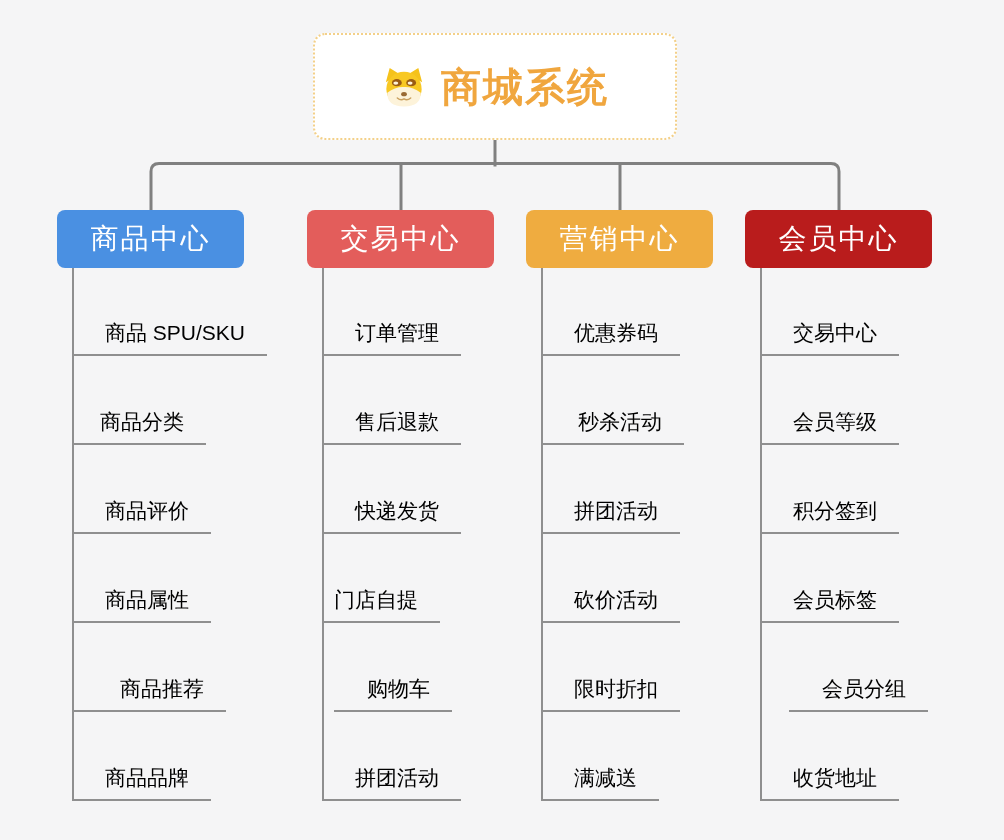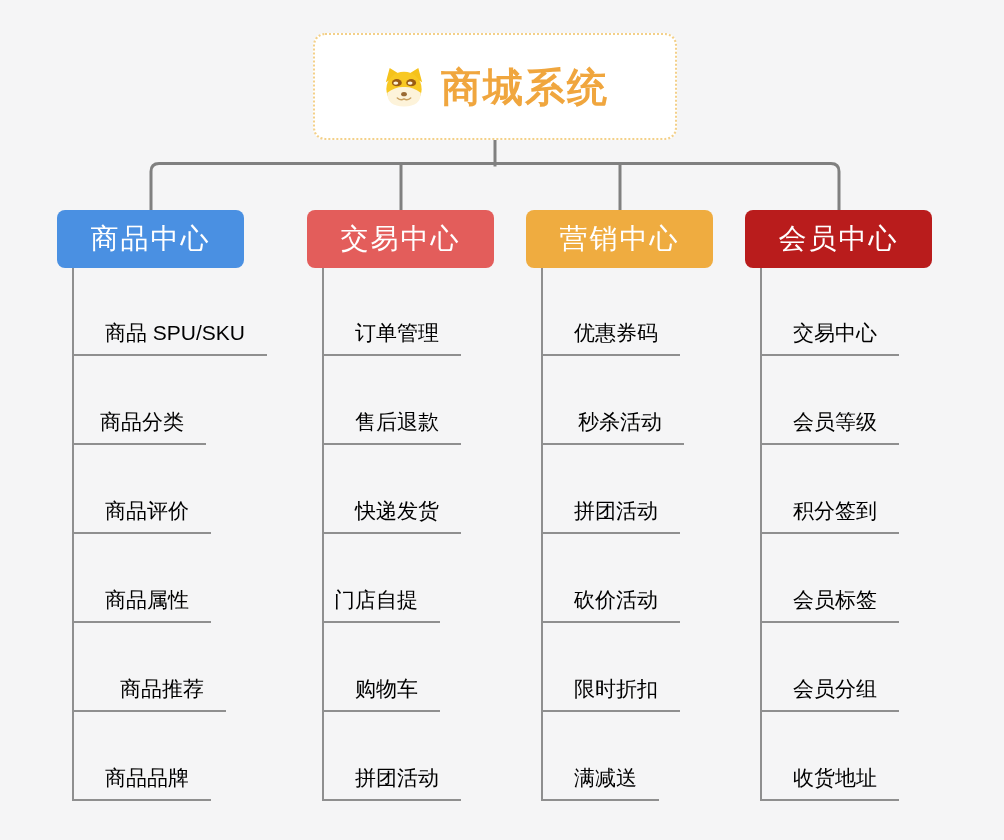--- a/index.html
+++ b/index.html
@@ -85,32 +85,32 @@
       <div class="branch-item" style="left: 72px; top: 496px; border-bottom-color: rgb(143, 143, 143);">商品评价</div>
       <div class="branch-item" style="left: 72px; top: 585px; border-bottom-color: rgb(143, 143, 143);">商品属性</div>
       <div class="branch-item" style="left: 72px; top: 674px; border-bottom-color: rgb(143, 143, 143); padding-left: 48px;">商品推荐</div>
       <div class="branch-item" style="left: 72px; top: 763px; border-bottom-color: rgb(143, 143, 143);">商品品牌</div>
       <div class="branch-header" style="left: 307px; top: 210px; background: rgb(227, 93, 91);">交易中心</div>
       <div class="spine" style="left: 322px; top: 268px; height: 533px; background: rgb(143, 143, 143);"></div>
       <div class="branch-item" style="left: 322px; top: 318px; border-bottom-color: rgb(143, 143, 143);">订单管理</div>
       <div class="branch-item" style="left: 322px; top: 407px; border-bottom-color: rgb(143, 143, 143);">售后退款</div>
       <div class="branch-item" style="left: 322px; top: 496px; border-bottom-color: rgb(143, 143, 143);">快递发货</div>
       <div class="branch-item" style="left: 322px; top: 585px; border-bottom-color: rgb(143, 143, 143); padding-left: 12px;">门店自提</div>
-      <div class="branch-item" style="left: 322px; top: 674px; border-bottom-color: rgb(143, 143, 143);">购物车</div>
+      <div class="branch-item" style="left: 334px; top: 674px; border-bottom-color: rgb(143, 143, 143);">购物车</div>
       <div class="branch-item" style="left: 322px; top: 763px; border-bottom-color: rgb(143, 143, 143);">拼团活动</div>
       <div class="branch-header" style="left: 526px; top: 210px; background: rgb(239, 172, 64);">营销中心</div>
       <div class="spine" style="left: 541px; top: 268px; height: 533px; background: rgb(143, 143, 143);"></div>
       <div class="branch-item" style="left: 541px; top: 318px; border-bottom-color: rgb(143, 143, 143);">优惠券码</div>
       <div class="branch-item" style="left: 541px; top: 407px; border-bottom-color: rgb(143, 143, 143); padding-left: 37px;">秒杀活动</div>
       <div class="branch-item" style="left: 541px; top: 496px; border-bottom-color: rgb(143, 143, 143);">拼团活动</div>
       <div class="branch-item" style="left: 541px; top: 585px; border-bottom-color: rgb(143, 143, 143);">砍价活动</div>
       <div class="branch-item" style="left: 541px; top: 674px; border-bottom-color: rgb(143, 143, 143);">限时折扣</div>
       <div class="branch-item" style="left: 541px; top: 763px; border-bottom-color: rgb(143, 143, 143);">满减送</div>
       <div class="branch-header" style="left: 745px; top: 210px; background: #b91c1c;">会员中心</div>
       <div class="spine" style="left: 760px; top: 268px; height: 533px; background: rgb(143, 143, 143);"></div>
       <div class="branch-item" style="left: 760px; top: 318px; border-bottom-color: rgb(143, 143, 143);">交易中心</div>
       <div class="branch-item" style="left: 760px; top: 407px; border-bottom-color: rgb(143, 143, 143);">会员等级</div>
       <div class="branch-item" style="left: 760px; top: 496px; border-bottom-color: rgb(143, 143, 143);">积分签到</div>
       <div class="branch-item" style="left: 760px; top: 585px; border-bottom-color: rgb(143, 143, 143);">会员标签</div>
-      <div class="branch-item" style="left: 760px; top: 674px; border-bottom-color: rgb(143, 143, 143); font-family: Liberation Serif, serif;">会员分组</div>
+      <div class="branch-item" style="left: 789px; top: 674px; border-bottom-color: rgb(143, 143, 143); font-family: Liberation Serif, serif;">会员分组</div>
       <div class="branch-item" style="left: 760px; top: 763px; border-bottom-color: rgb(143, 143, 143);">收货地址</div>
     </div>
 </div>
 
 </body></html>

